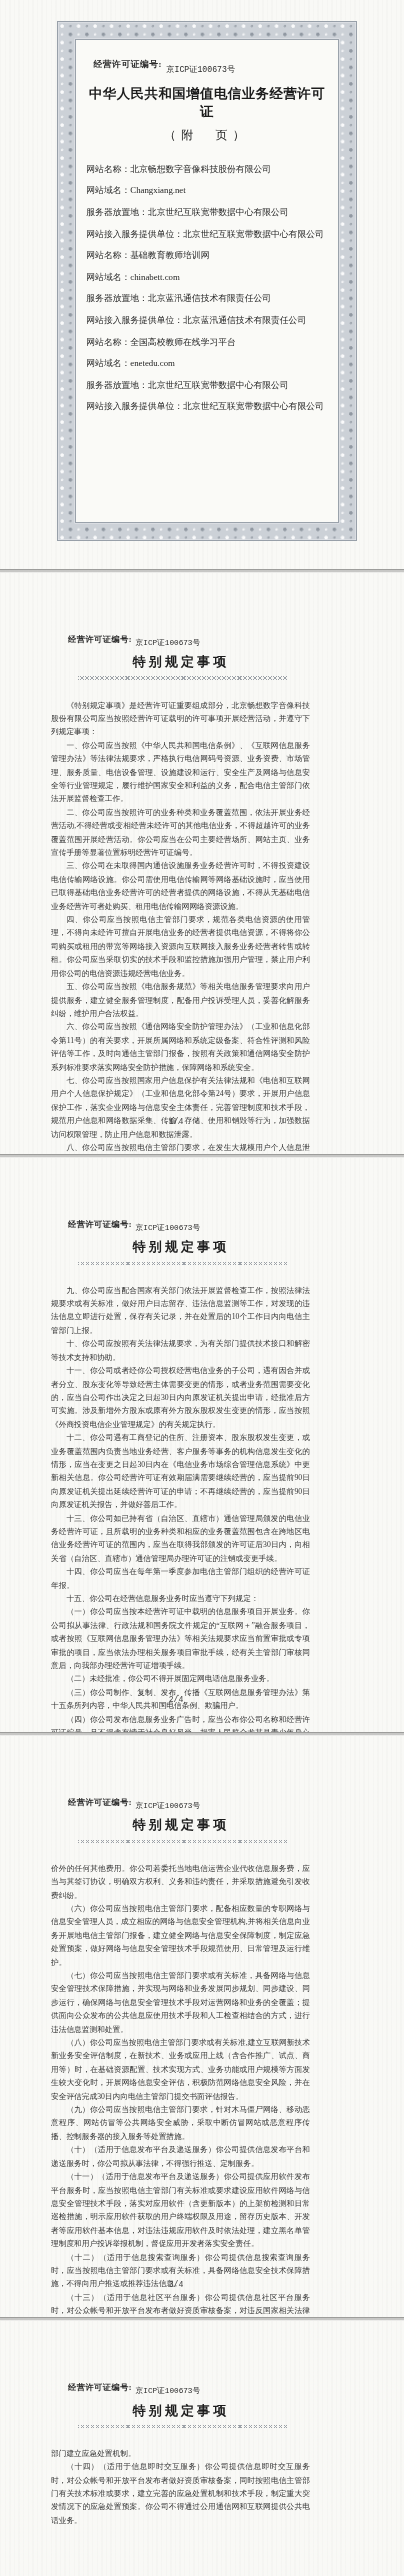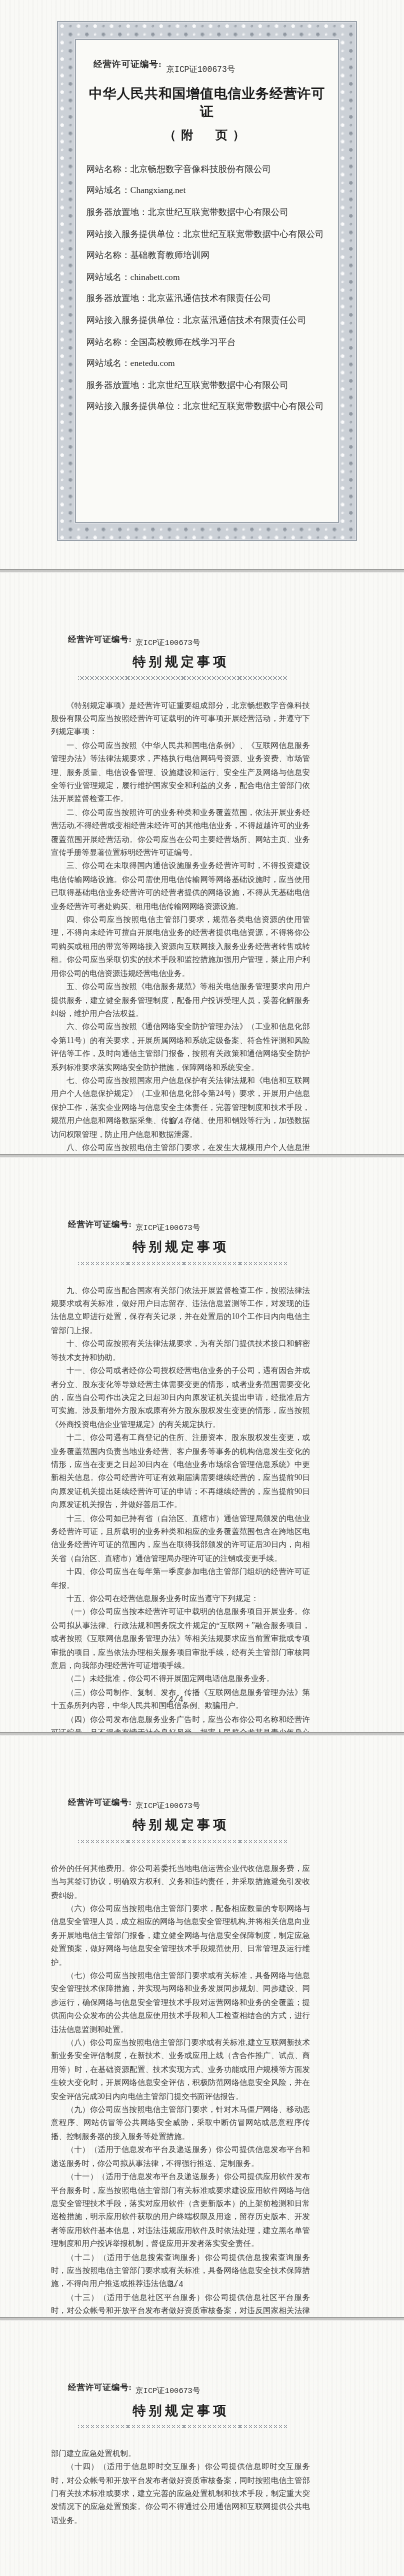--- a/index.html
+++ b/index.html
@@ -54,21 +54,21 @@
   .cert-no .lbl { font-weight:bold; letter-spacing:0.5px; }
   .cert-no .val { position:relative; top:4.6px; left:2.1px; font-family:"Liberation Mono","DejaVu Sans Mono",monospace; font-size:8.2px; }
   .cert-title {
     margin:13.4px 0 0 0;
     text-align:center;
     font-size:13.4px; font-weight:bold; letter-spacing:0.5px;
     color:#1c1c1c;
   }
   .cert-subtitle {
     margin-top:6.2px; text-align:center;
-    font-size:12px; font-weight:bold; letter-spacing:5.2px; color:#1c1c1c;
+    font-size:12px; font-weight:normal; letter-spacing:5.2px; color:#1c1c1c;
   }
   .cert-intro {
     margin:27px 0 0 0; padding:0 3.1px;
     font-size:8.8px; line-height:15px; color:#262626;
     text-align:justify;
   }
   .cert-entries { margin-top:18px; padding:0 3.1px; }
   .entry { font-size:8.8px; line-height:14.4px; margin-top:7.2px; color:#242424; text-align:justify; }
 
   

